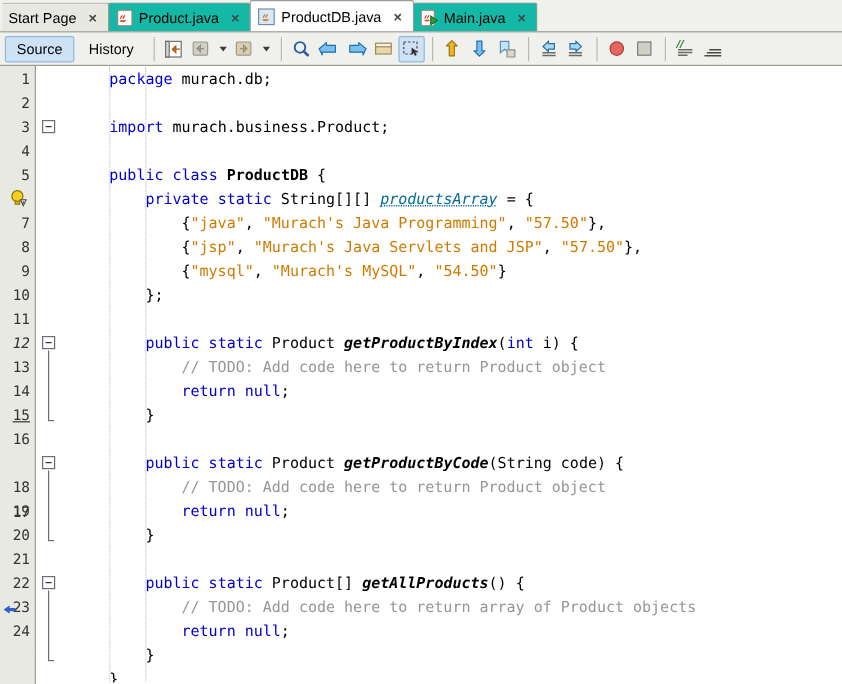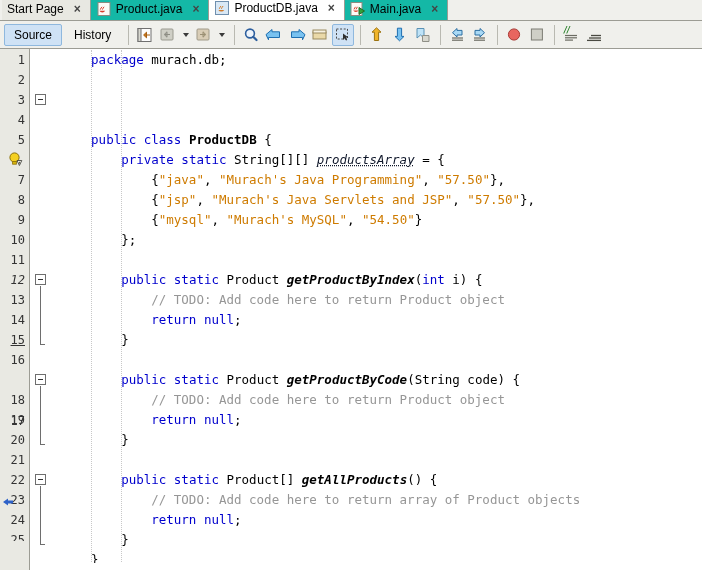--- a/index.html
+++ b/index.html
@@ -7,21 +7,21 @@
     margin: 0; padding: 0;
     width: 702px; height: 570px;
     overflow: hidden;
     background: #ffffff;
     font-family: "Liberation Sans", sans-serif;
   }
 
   
   #tabbar {
     position: relative;
-    height: 21px;
+    height: 27px;
     background: #f0f0ec;
     border-bottom: 1px solid #9c9c94;
     display: flex;
     align-items: flex-end;
     padding-left: 2px;
     overflow: hidden;
   }
   .tab {
     position: relative;
     height: 24px;
@@ -157,21 +157,21 @@
     line-height: 20px;
     z-index: 2;
   }
 
   
   .kw   { color: #0000cd; }
   .str  { color: #ce7b00; }
   .cmt  { color: #969696; }
   .pln  { color: #000000; }
   .mth  { color: #000000; font-weight: bold; font-style: italic; }
-  .fld  { color: #0f172a; font-style: italic; text-decoration: underline; text-decoration-style: dotted; }
+  .fld  { color: #0369a1; font-style: italic; text-decoration: underline; text-decoration-style: dotted; }
 
   
   .foldbox {
     position: absolute;
     width: 11px; height: 11px;
     border: 1px solid #6e6e6e;
     background: #ffffff;
     cursor: pointer;
     z-index: 3;
   }
@@ -444,20 +444,21 @@
       <div class="foldhook" style="left: 9px; top: 395px;"></div>
       <div class="foldbox" style="left: 4px; top: 425px;"></div>
       <div class="foldline" style="left: 9px; top: 437px; height: 58px;"></div>
       <div class="foldhook" style="left: 9px; top: 495px;"></div>
     </div>
   <div id="codearea">
 
   <div class="hl" style="top: 1px; left: 0px; right: 11px; position: absolute;"></div>
       <div class="code" style="top: 1px; left: 60.08px;"><span class="kw">package</span><span class="pln"> murach.db;</span></div>
       <div class="code" style="top: 21px; left: 30px;"></div>
+      <div class="code" style="top: 41px; left: 60.08px;"><span class="kw">import</span><span class="pln"> murach.business.Product;</span></div>
       <div class="code" style="top: 61px; left: 30px;"></div>
       <div class="code" style="top: 81px; left: 60.08px;"><span class="kw">public class</span><span class="pln"> </span><span class="pln" style="font-weight: bold;">ProductDB</span><span class="pln"> {</span></div>
       <div class="code" style="top: 101px; left: 90.16px;"><span class="kw">private static</span><span class="pln"> String[][] </span><span class="fld">productsArray</span><span class="pln"> = {</span></div>
       <div class="code" style="top: 121px; left: 120.24px;"><span class="pln">{</span><span class="str">"java"</span><span class="pln">, </span><span class="str">"Murach's Java Programming"</span><span class="pln">, </span><span class="str">"57.50"</span><span class="pln">},</span></div>
       <div class="code" style="top: 141px; left: 120.24px;"><span class="pln">{</span><span class="str">"jsp"</span><span class="pln">, </span><span class="str">"Murach's Java Servlets and JSP"</span><span class="pln">, </span><span class="str">"57.50"</span><span class="pln">},</span></div>
       <div class="code" style="top: 161px; left: 120.24px;"><span class="pln">{</span><span class="str">"mysql"</span><span class="pln">, </span><span class="str">"Murach's MySQL"</span><span class="pln">, </span><span class="str">"54.50"</span><span class="pln">}</span></div>
       <div class="code" style="top: 181px; left: 90.16px;"><span class="pln">};</span></div>
       <div class="code" style="top: 201px; left: 30px;"></div>
       <div class="code" style="top: 221px; left: 90.16px;"><span class="kw">public static</span><span class="pln"> Product </span><span class="mth">getProductByIndex</span><span class="pln">(</span><span class="kw">int</span><span class="pln"> i) {</span></div>
       <div class="code" style="top: 241px; left: 120.24px;"><span class="cmt">// TODO: Add code here to return Product object</span></div>

